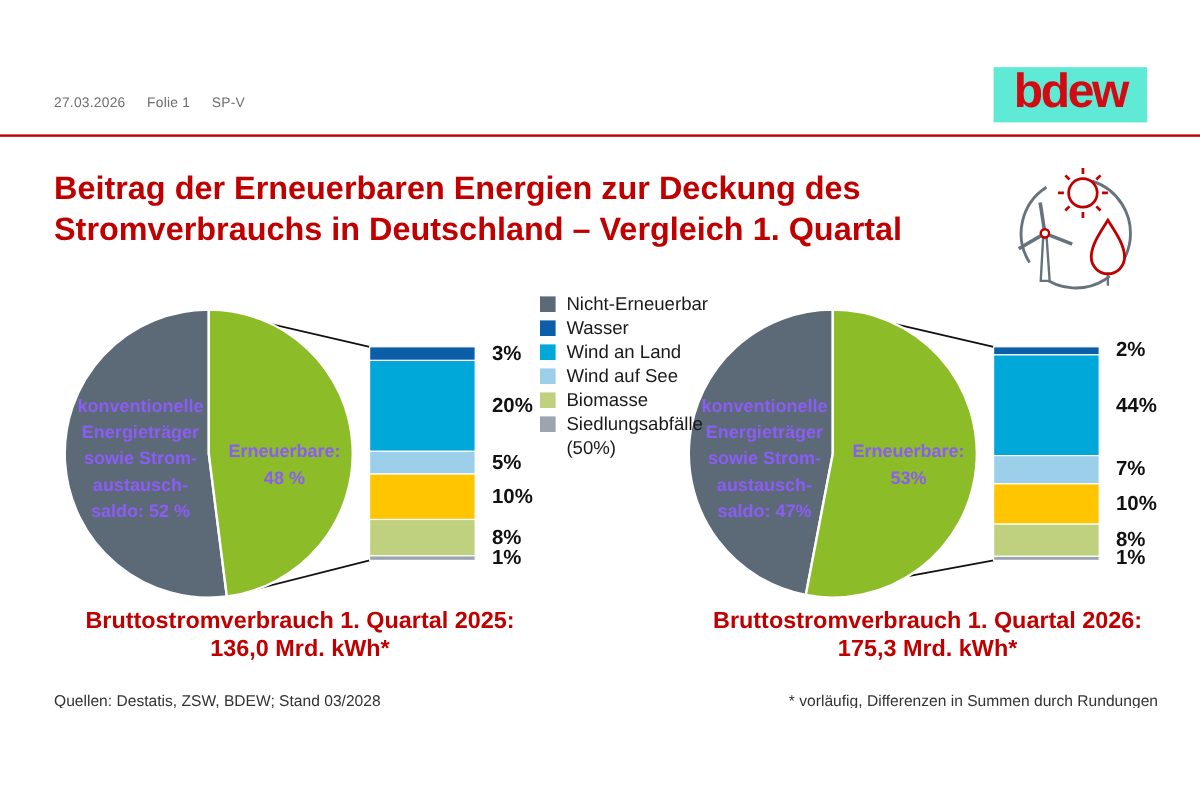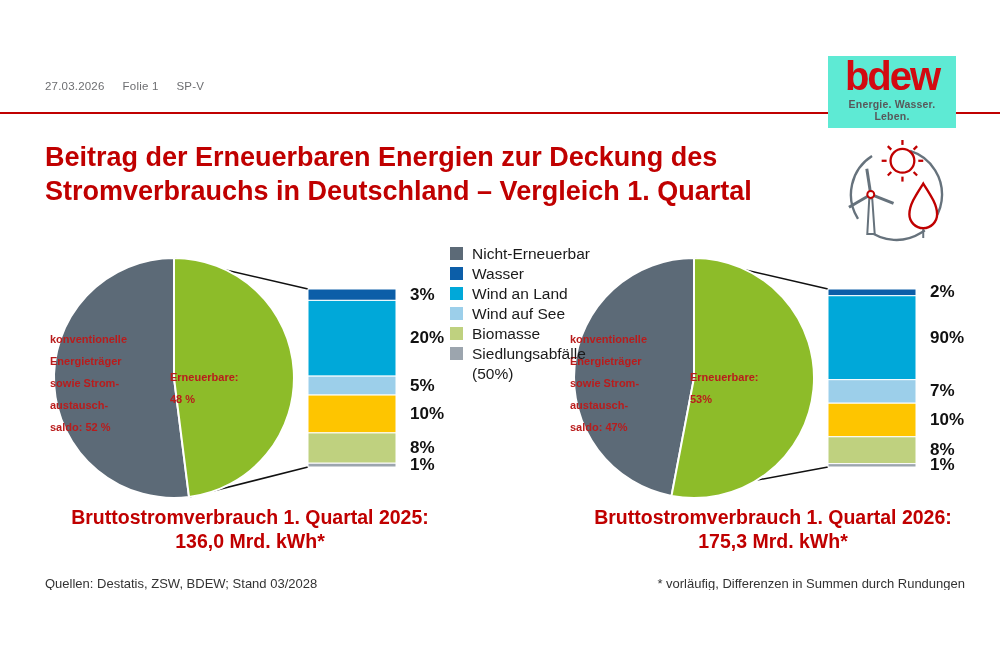--- a/index.html
+++ b/index.html
@@ -22,21 +22,21 @@
   .energy-icon { position:absolute; left:840px; top:138px; }
 
   
   .legend { position:absolute; left:450px; top:244px; display:flex; flex-direction:column; z-index:3; }
   .legend-item { display:flex; align-items:flex-start; gap:9px; font-size:15.5px; color:#1a1a1a; line-height:20px; }
   .legend-swatch { width:13px; height:13px; flex:0 0 13px; margin-top:3px; }
 
   
   .chart { position:absolute; width:400px; height:250px; top:252px; }
   .chart svg { position:absolute; left:0; top:0; }
-  .slice-label { position:absolute; text-align:left; color:#b91c1c; font-weight:bold; font-size:11px; line-height:22px; white-space:pre-line; z-index:2; }
+  .slice-label { position:absolute; text-align:center; color:#8b5cf6; font-weight:bold; font-size:15px; line-height:22px; white-space:pre-line; z-index:2; }
   .slice-label.gray { left:10px; top:76px; width:134px; }
   .slice-label.green { left:130px; top:114px; width:134px; }
   .pct-label { position:absolute; font-size:17px; font-weight:bold; color:#111; line-height:18px; }
 
   
   .caption { position:absolute; top:506px; width:440px; text-align:center; color:#c00000; font-weight:bold; font-size:19.5px; line-height:23.5px; }
   .caption.left { left:30px; }
   .caption.right { left:553px; }
 
   
@@ -49,21 +49,20 @@
 <div class="slide">
 
   <div class="meta">
     <span style="margin-right: 18px;">27.03.2026</span><span style="margin-right: 18px;">Folie 1</span><span style="margin-right: 18px;">SP-V</span>
   </div>
 
   <div class="redline"></div>
 
   <div class="logo">
     <div class="wordmark">bdew</div>
-    <div class="tagline">Energie. Wasser. Leben.</div>
   </div>
 
   <h1 class="title"><span>Beitrag der Erneuerbaren Energien zur Deckung des</span><br><span>Stromverbrauchs in Deutschland – Vergleich 1. Quartal</span></h1>
 
   <svg class="energy-icon" width="114" height="104" viewBox="0 0 115 105">
     <g>
       <circle cx="57" cy="57" r="46" fill="none" stroke="#66727c" stroke-width="2.4" stroke-dasharray="52 15 62 15 72 40" transform="rotate(-32 57 57)"></circle>
     </g>
     <g stroke="#c00000" stroke-width="2.3" fill="#fff">
       <circle cx="63" cy="23" r="12"></circle>
@@ -151,21 +150,21 @@
         <path d="M 134 126 L 111.51 243.87 A 120 120 0 0 1 134.00 6.00 Z" fill="#5c6a77" stroke="#fff" stroke-width="2"></path>
         <path d="M 134 126 L 134.00 6.00 A 120 120 0 1 1 111.51 243.87 Z" fill="#8dbc29" stroke="#fff" stroke-width="2"></path>
         <rect x="268" y="37.00" width="88" height="6.72" fill="#0c5ea8" stroke="#fff" stroke-width="1"></rect>
         <rect x="268" y="43.72" width="88" height="83.96" fill="#00a8d9" stroke="#fff" stroke-width="1"></rect>
         <rect x="268" y="127.68" width="88" height="23.51" fill="#9ccfea" stroke="#fff" stroke-width="1"></rect>
         <rect x="268" y="151.19" width="88" height="33.58" fill="#fec500" stroke="#fff" stroke-width="1"></rect>
         <rect x="268" y="184.77" width="88" height="26.87" fill="#bfd17f" stroke="#fff" stroke-width="1"></rect>
         <rect x="268" y="211.64" width="88" height="3.36" fill="#9ca5ae" stroke="#fff" stroke-width="1"></rect>
       </svg>
       <div class="pct-label" style="left: 370px; top: 31.3585px;">2%</div>
-      <div class="pct-label" style="left: 370px; top: 76.6981px;">90%</div>
+      <div class="pct-label" style="left: 370px; top: 76.6981px;">44%</div>
       <div class="pct-label" style="left: 370px; top: 130.434px;">7%</div>
       <div class="pct-label" style="left: 370px; top: 158.981px;">10%</div>
       <div class="pct-label" style="left: 370px; top: 189.208px;">8%</div>
       <div class="pct-label" style="left: 370px; top: 204.321px;">1%</div>
       <div class="slice-label gray">konventionelle
 Energieträger
 sowie Strom-
 austausch-
 saldo: 47%</div>
       <div class="slice-label green">Erneuerbare:

